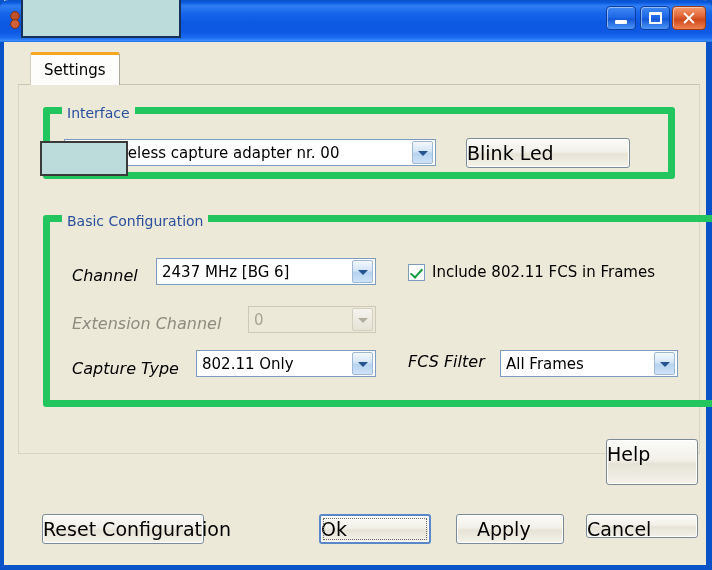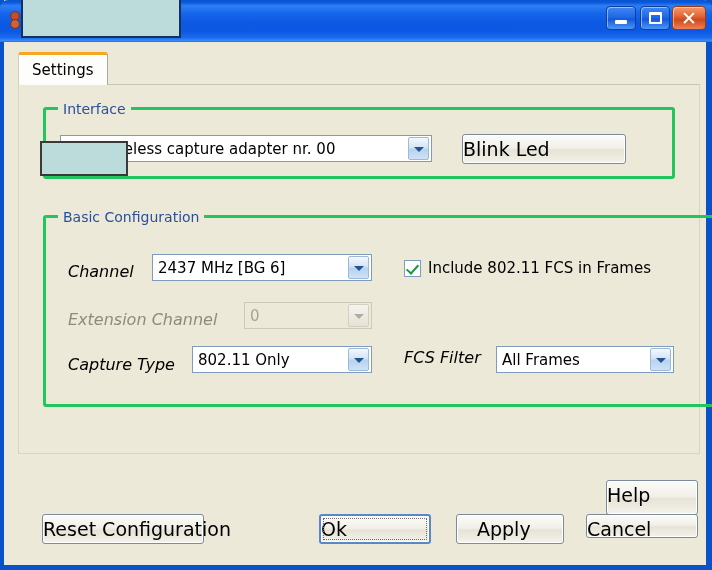--- a/index.html
+++ b/index.html
@@ -115,20 +115,21 @@
     padding: 0 13px;
     font-size: 15px;
     color: #000;
     line-height: 27px;
     background: #ece9d8;
     border: 1px solid #aca899;
     border-bottom: none;
     border-top-left-radius: 3px;
     border-top-right-radius: 3px;
     white-space: nowrap;
+    margin-left: 12px;
   }
   .tab.active {
     top: 0px;
     height: 33px;
     line-height: 30px;
     background: #fdfdfb;
     border-top: 3px solid #f5a623;
     border-left: 1px solid #d4d0c0;
     border-right: 1px solid #aca899;
     z-index: 3;
@@ -140,21 +141,21 @@
     left: 14px; top: 84px;
     width: 682px; height: 370px;
     background: #ece9d8;
     border: 1px solid #d9d5c6;
     border-top: 1px solid #c9c5b4;
   }
 
   
   .group {
     position: absolute;
-    border: 3px solid #22c55e;
+    border: 7px solid #22c55e;
     border-radius: 3px;
   }
   .group-legend {
     position: absolute;
     top: -9px; left: 12px;
     padding: 0 5px;
     background: #ece9d8;
     font-size: 14px;
     color: #2a4f9e;
     white-space: nowrap;
@@ -349,21 +350,21 @@
       <span class="label" style="left:358px; top:132px;">FCS Filter</span>
       <div class="combo" style="left:450px; top:128px; width:178px;">
         <span class="combo-text">All Frames</span>
         <span class="combo-arrow"></span>
       </div>
     </div>
   </div>
 
   <div id="iface-overlay"></div>
 
-  <div class="btn" style="left:590px; top:480px; width:92px; height:35px; line-height:28px;">
+  <div class="btn" style="left:590px; top:439px; width:92px; height:46px; line-height:28px;">
     <span>Help</span>
   </div>
 
   <div class="btn" style="left:26px; top:514px; width:162px; height:30px; line-height:28px;">
     <span>Reset Configuration</span>
   </div>
 
   <div class="btn focused" style="left:303px; top:514px; width:112px; height:30px; line-height:26px;">
     <span class="focus-rect"></span>
     <span>Ok</span>

